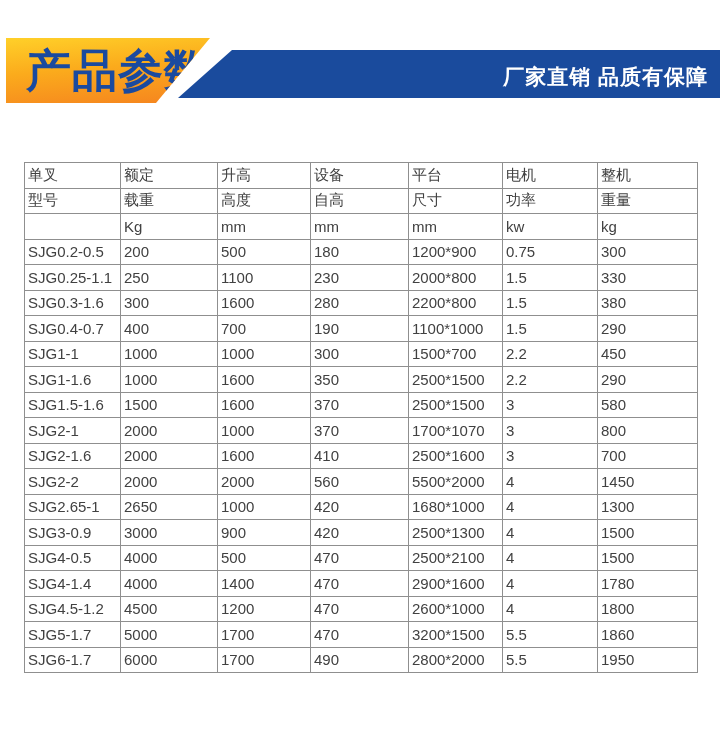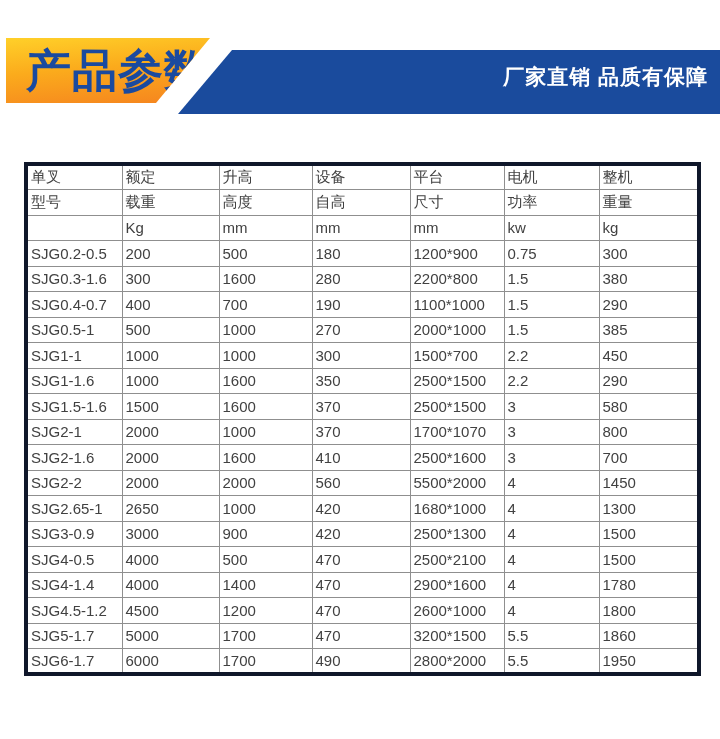--- a/index.html
+++ b/index.html
@@ -38,21 +38,21 @@
     line-height: 66px;
     font-size: 45px;
     font-weight: 700;
     letter-spacing: 1px;
     color: #1a4a9f;
     white-space: nowrap;
   }
   .banner-blue {
     position: absolute;
     left: 178px; top: 50px;
-    width: 542px; height: 64px;
+    width: 542px; height: 48px;
     background: #1a4b9d;
     clip-path: polygon(54px 0, 100% 0, 100% 100%, 0 100%);
   }
   .banner-slogan {
     position: absolute;
     right: 12px; top: 0;
     height: 52px;
     line-height: 53px;
     font-size: 21px;
     font-weight: 600;
@@ -63,21 +63,21 @@
 
   
   .spec-table-wrap {
     position: absolute;
     left: 24px; top: 162px;
   }
   table.spec {
     border-collapse: collapse;
     table-layout: fixed;
     width: 673px;
-    border: 4px solid #0f172a;
+    border: 1px solid #0f172a;
   }
   table.spec td {
     border: 1px solid #8f8f8f;
     font-size: 15px;
     color: #414141;
     padding: 0 2px 0 3px;
     vertical-align: middle;
     white-space: nowrap;
     overflow: hidden;
     text-align: left;
@@ -141,47 +141,47 @@
           <tr>
             <td>SJG0.2-0.5</td>
             <td>200</td>
             <td>500</td>
             <td>180</td>
             <td>1200*900</td>
             <td>0.75</td>
             <td>300</td>
           </tr>
           <tr>
+            <td>SJG0.25-1.1</td>
+            <td>250</td>
+            <td>1100</td>
+            <td>230</td>
+            <td>2000*800</td>
+            <td>1.5</td>
+            <td>330</td>
+          </tr>
+          <tr>
             <td>SJG0.3-1.6</td>
             <td>300</td>
             <td>1600</td>
             <td>280</td>
             <td>2200*800</td>
             <td>1.5</td>
             <td>380</td>
           </tr>
           <tr>
             <td>SJG0.4-0.7</td>
             <td>400</td>
             <td>700</td>
             <td>190</td>
             <td>1100*1000</td>
             <td>1.5</td>
             <td>290</td>
           </tr>
           <tr>
-            <td>SJG0.5-1</td>
-            <td>500</td>
-            <td>1000</td>
-            <td>270</td>
-            <td>2000*1000</td>
-            <td>1.5</td>
-            <td>385</td>
-          </tr>
-          <tr>
             <td>SJG1-1</td>
             <td>1000</td>
             <td>1000</td>
             <td>300</td>
             <td>1500*700</td>
             <td>2.2</td>
             <td>450</td>
           </tr>
           <tr>
             <td>SJG1-1.6</td>

